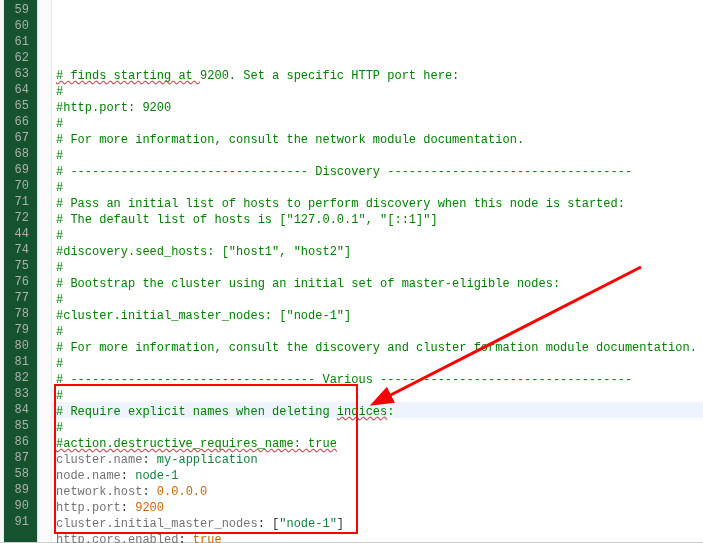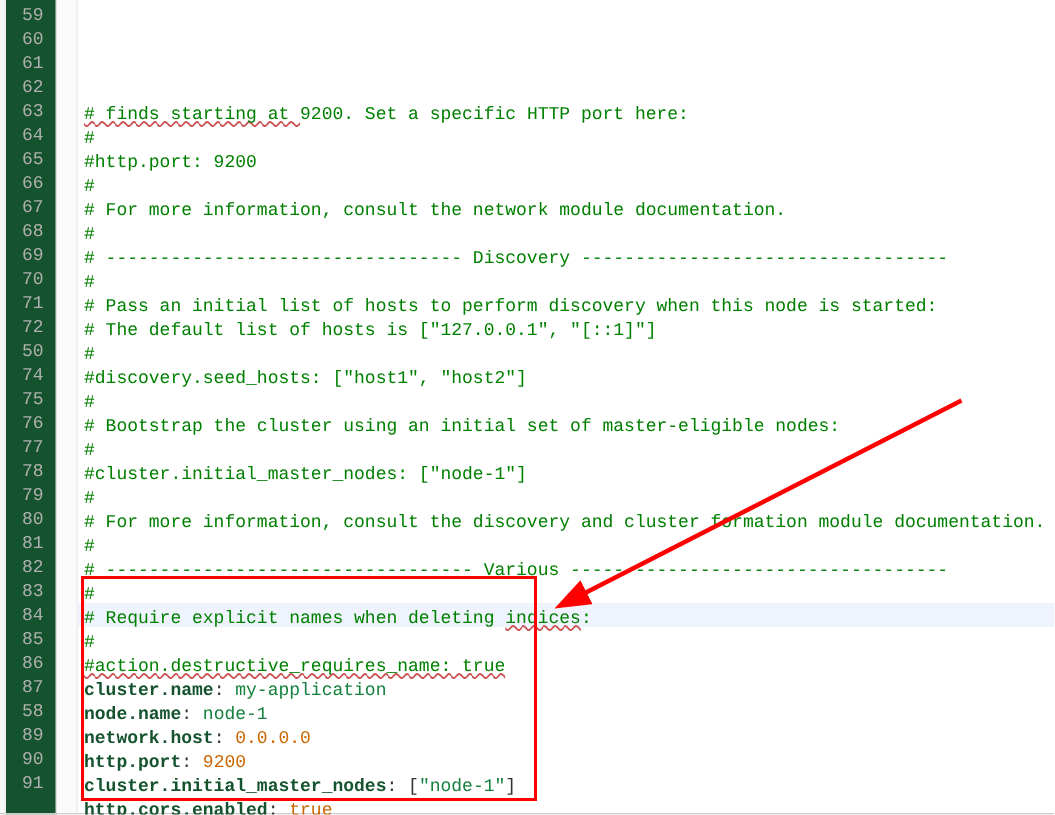--- a/index.html
+++ b/index.html
@@ -44,21 +44,21 @@
   .code {
     flex: 1;
     padding-left: 4px;
     line-height: 16px;
     padding-top: 20px;
     position: relative;
     white-space: pre;
   }
   .line { height: 16px; }
   .com { color: #008000; }
-  .key { color: #14532d; font-weight: bold; }
+  .key { color: #737373; font-weight: normal; }
   .str { color: #15803d; }
   .num { color: #cc6600; }
   .bool { color: #cc6600; }
   .plain { color: #333; }
   .current-line {
     position: absolute;
     left: 0;
     right: 0;
     height: 16px;
     background: #eef3fd;
@@ -104,21 +104,21 @@
       <div class="line">63</div>
       <div class="line">64</div>
       <div class="line">65</div>
       <div class="line">66</div>
       <div class="line">67</div>
       <div class="line">68</div>
       <div class="line">69</div>
       <div class="line">70</div>
       <div class="line">71</div>
       <div class="line">72</div>
-      <div class="line">50</div>
+      <div class="line">44</div>
       <div class="line">74</div>
       <div class="line">75</div>
       <div class="line">76</div>
       <div class="line">77</div>
       <div class="line">78</div>
       <div class="line">79</div>
       <div class="line">80</div>
       <div class="line">81</div>
       <div class="line">82</div>
       <div class="line">83</div>

